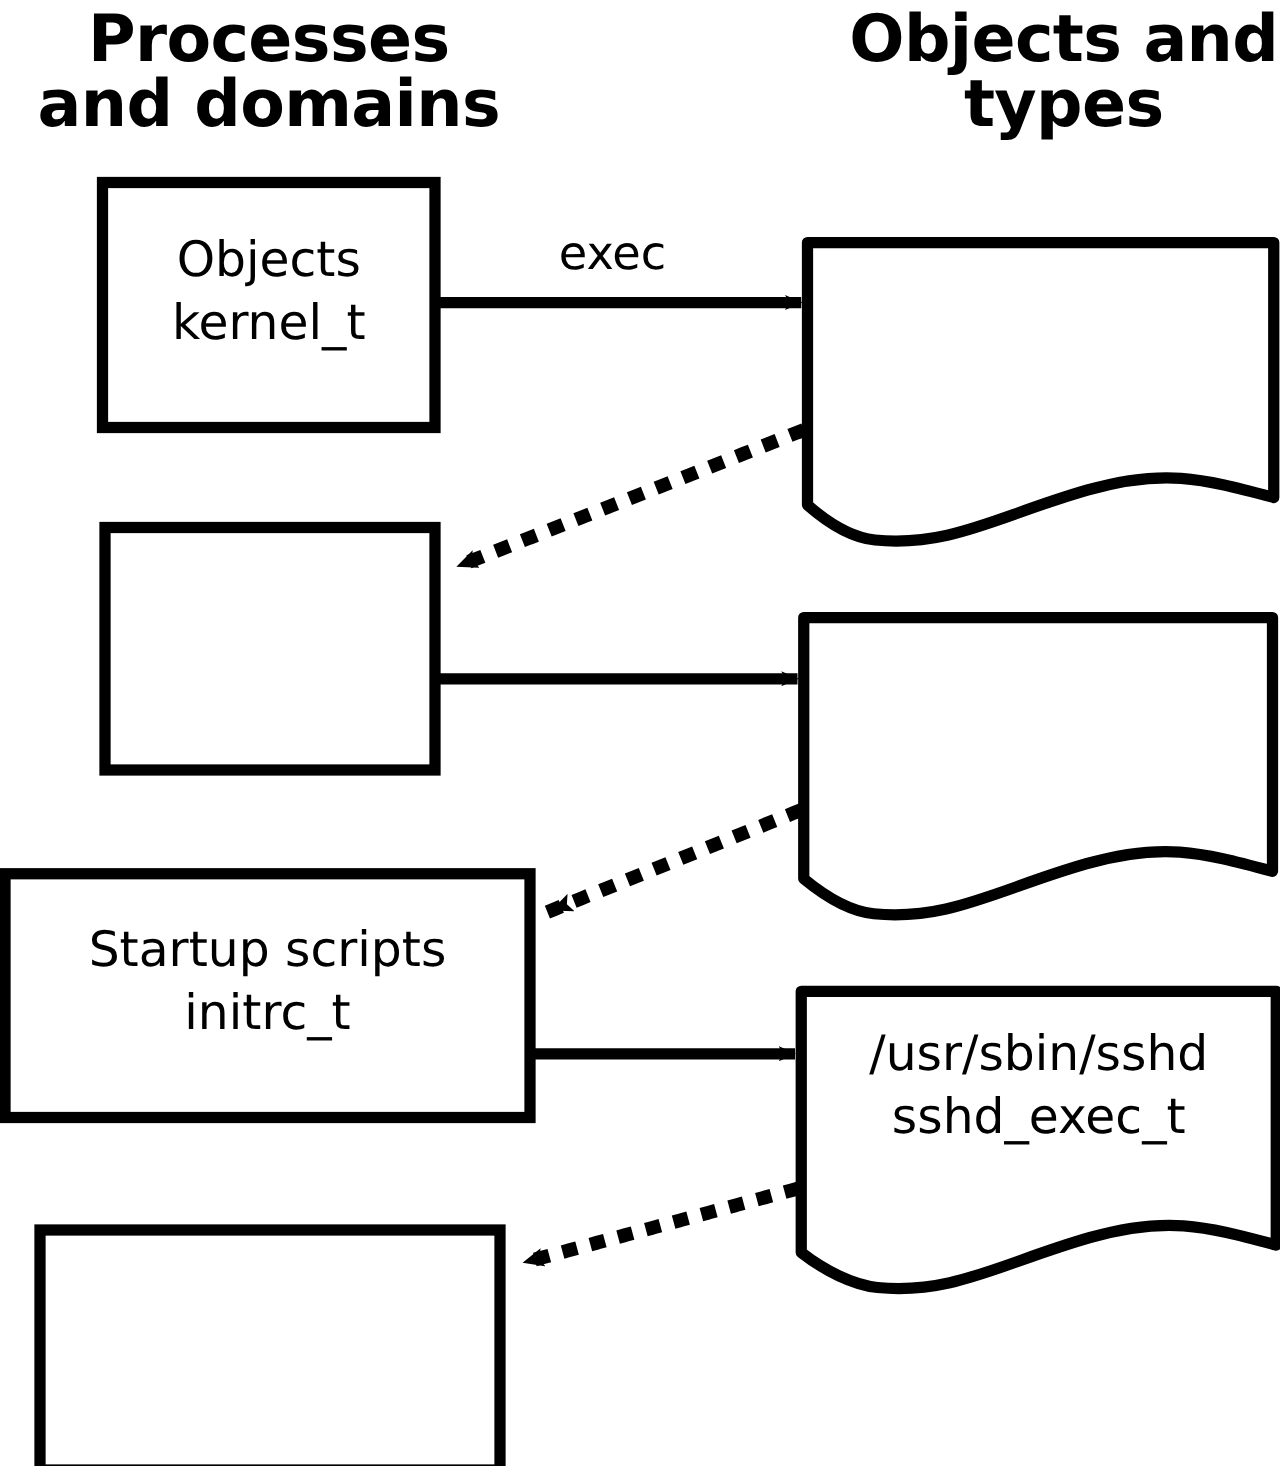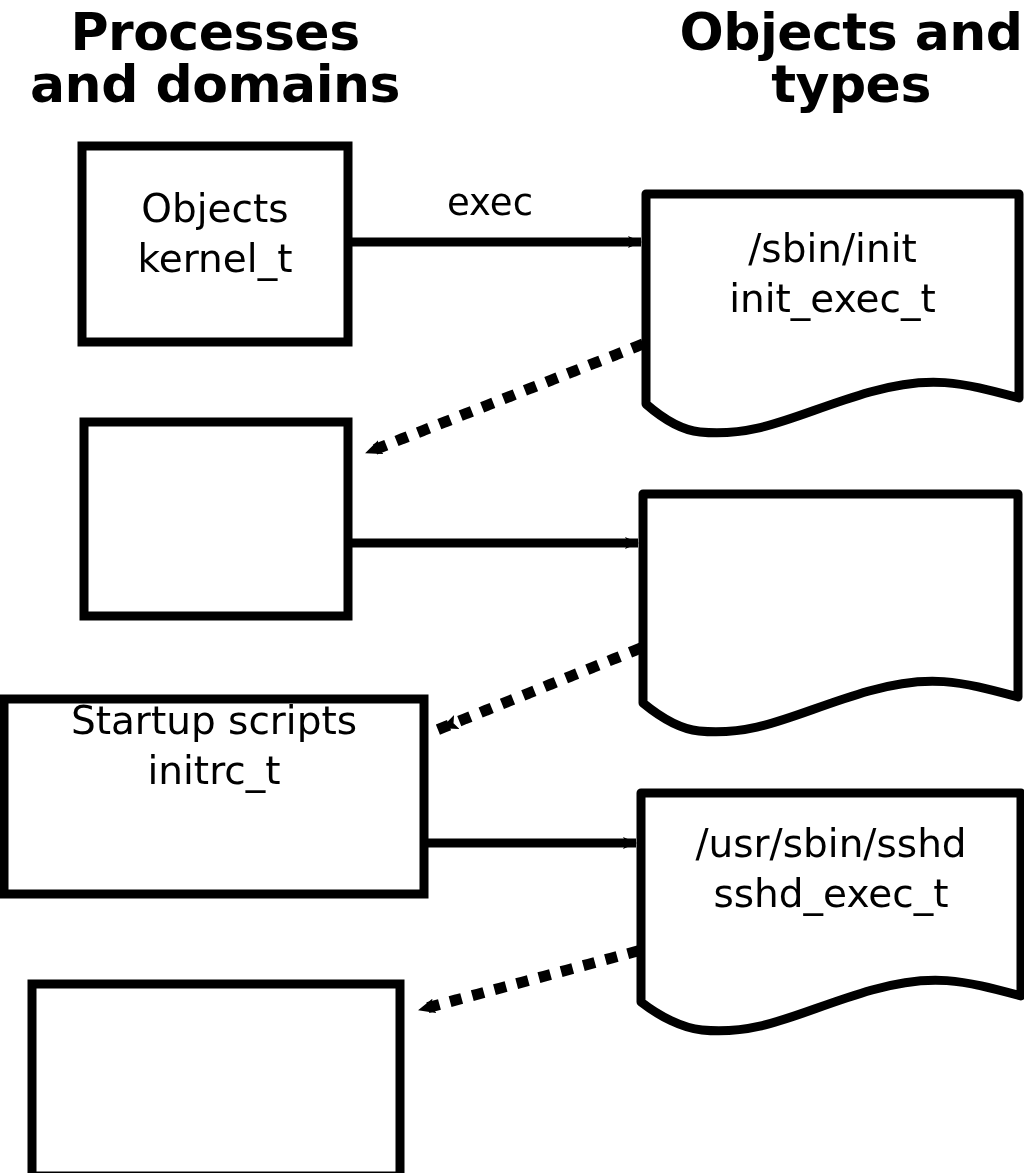--- a/index.html
+++ b/index.html
@@ -106,26 +106,24 @@
 
     <line x1="636" y1="650" x2="442" y2="728" stroke="#000000" stroke-width="11" stroke-dasharray="1,22" stroke-linecap="square" marker-end="url(#arrow-dotted)"></line>
 
     <line x1="634" y1="952" x2="419" y2="1010" stroke="#000000" stroke-width="11" stroke-dasharray="1,22" stroke-linecap="square" marker-end="url(#arrow-dotted)"></line>
   </svg>
 
   <div class="node-label" style="left:82px; top:184px; width:266px;">Objects
 kernel_t</div>
 
 
-  <div class="node-label" style="left:4px; top:696px; width:420px;text-align:center;">Startup scripts
+  <div class="node-label" style="left:4px; top:736px; width:420px;text-align:center;">Startup scripts
 initrc_t</div>
 
 
-  <div class="node-label" style="left:646px; top:224px; width:373px;">/sbin/init
-init_exec_t</div>
 
 
   <div class="node-label" style="left:641px; top:819px; width:380px;">/usr/sbin/sshd
 sshd_exec_t</div>
 
   <div class="edge-label" style="left:447px; top:183px;">exec</div>
 
 </div>
 
 </body></html>

